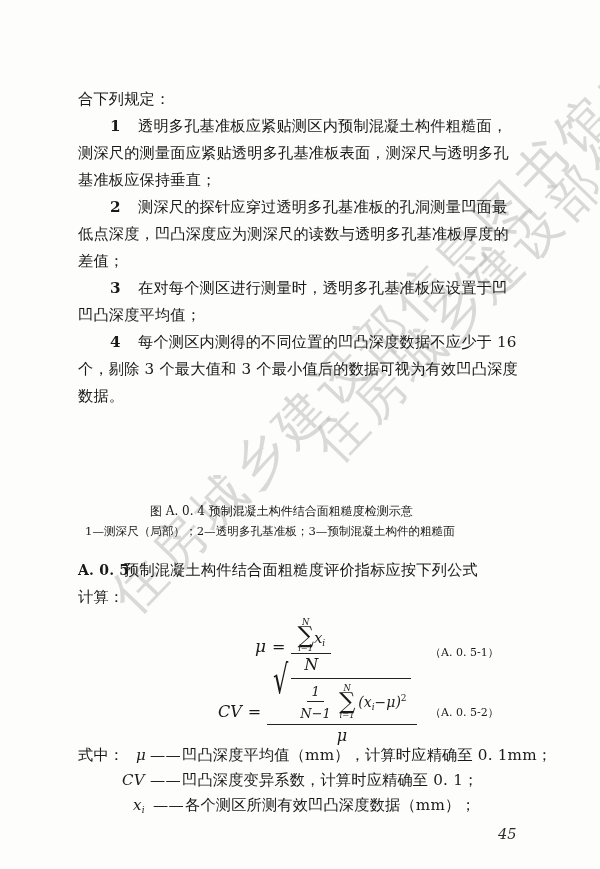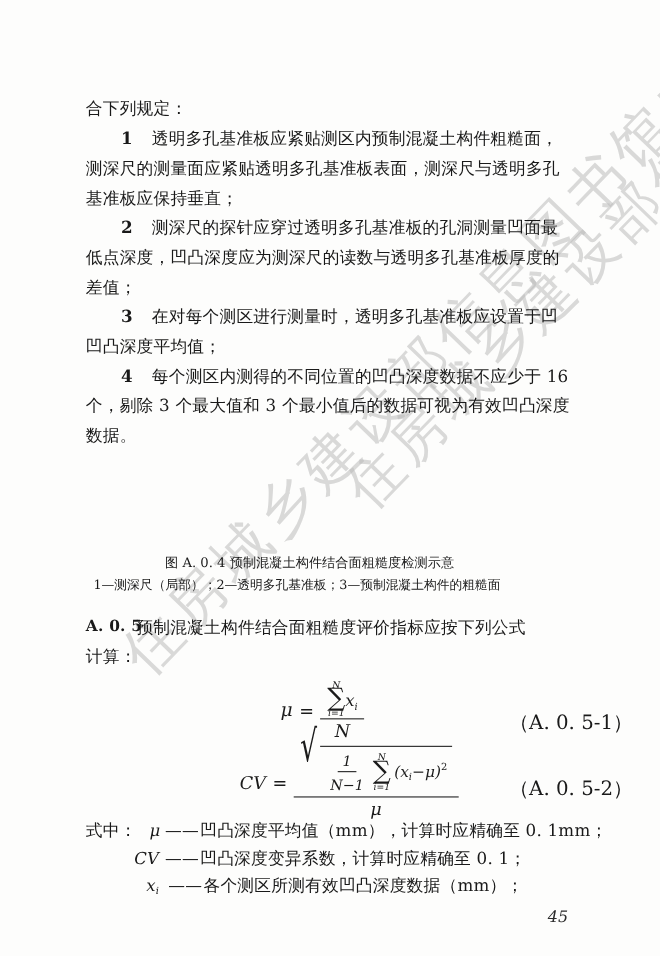--- a/index.html
+++ b/index.html
@@ -105,23 +105,22 @@
     align-items: center;
     line-height: 0.95;
   }
   .sum .lim { font-size: 8.4px; font-style: italic; }
   .sum .sym { font-size: 23px; line-height: 0.8; }
   .sub { font-size: 9px; vertical-align: -3px; font-style: italic; }
   .sup { font-size: 9px; vertical-align: 6px; }
   .eqnum {
     position: absolute;
     z-index: 3;
-    font-size: 18px;
+    font-size: 11px;
     white-space: nowrap;
-    margin-left: 33px;
   }
   .radical {
     display: inline-flex;
     align-items: stretch;
   }
   .rad-sign {
     font-size: 30px;
     line-height: 0.78;
     transform: scaleX(0.8) scaleY(1.32);
     transform-origin: bottom left;

